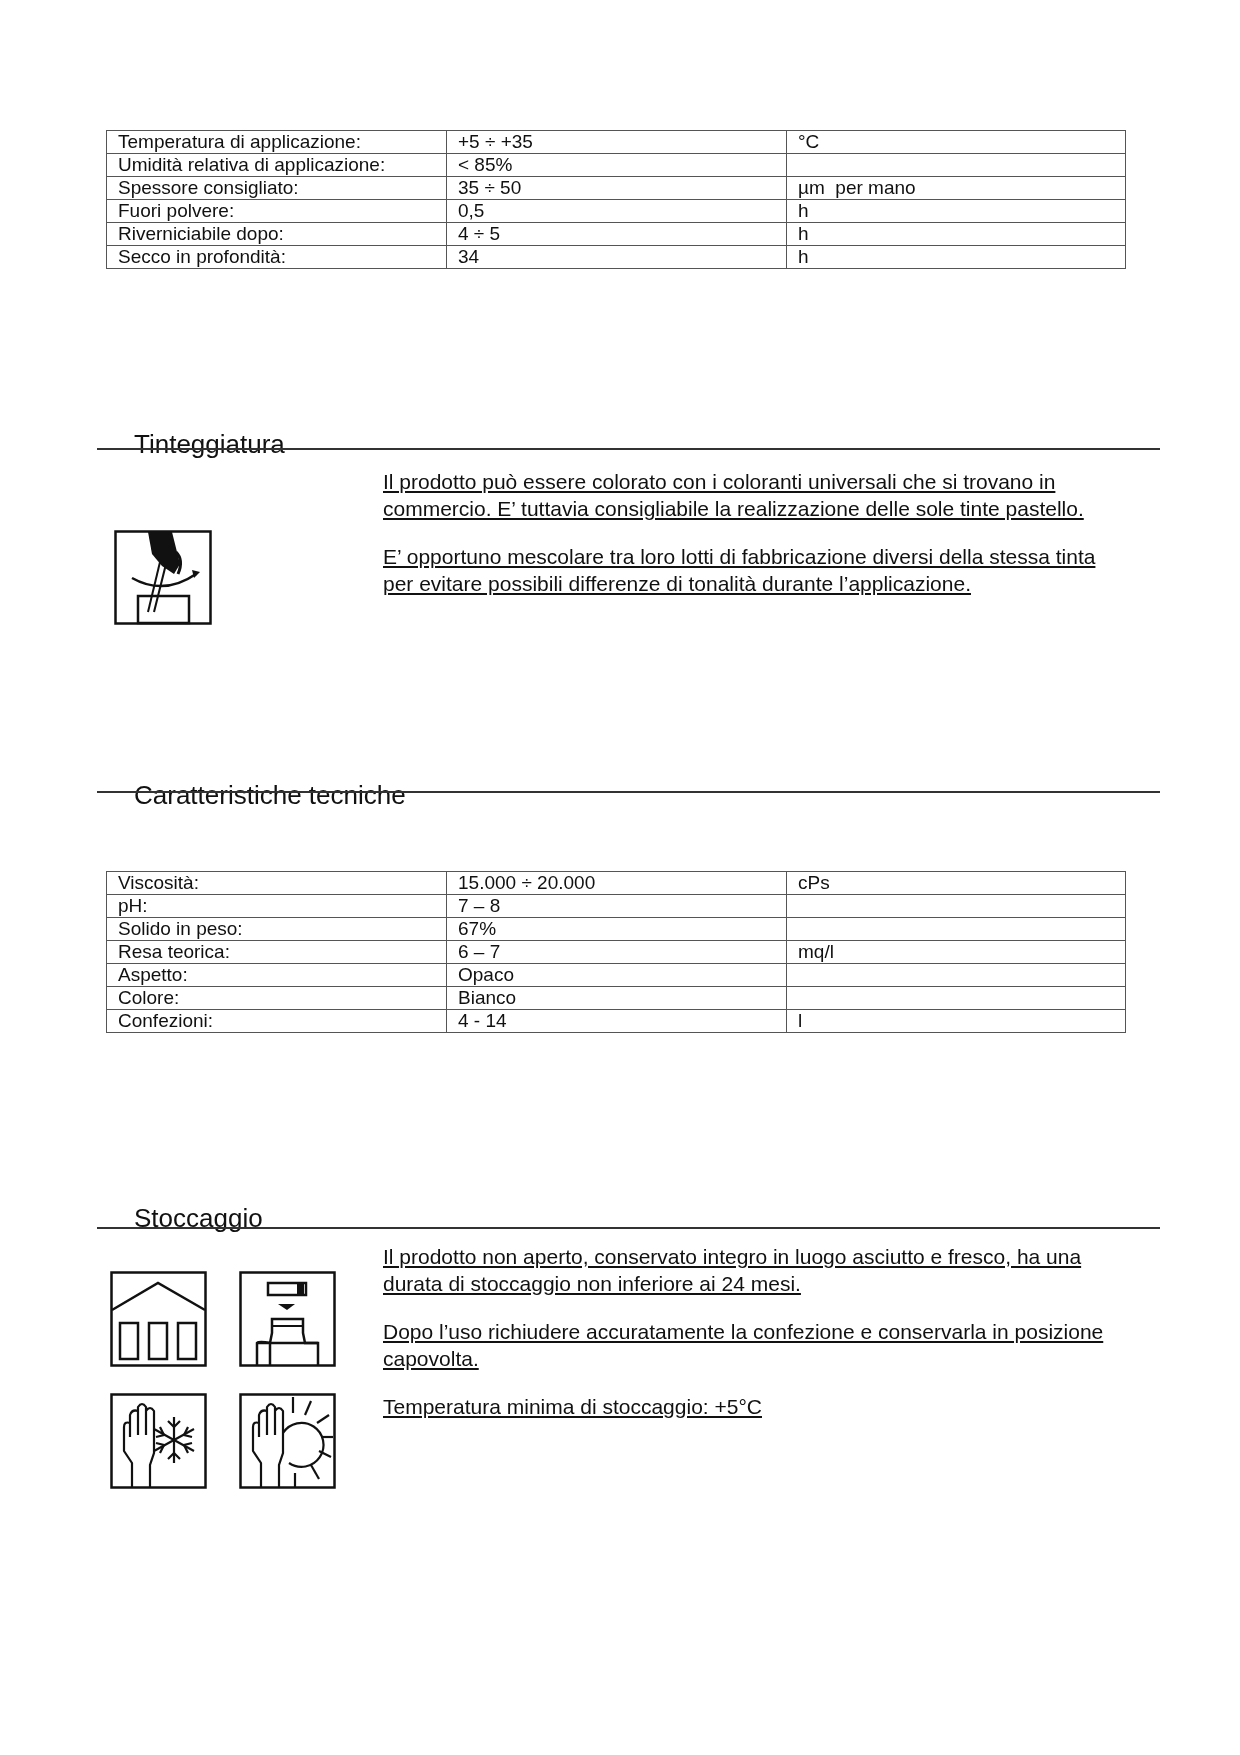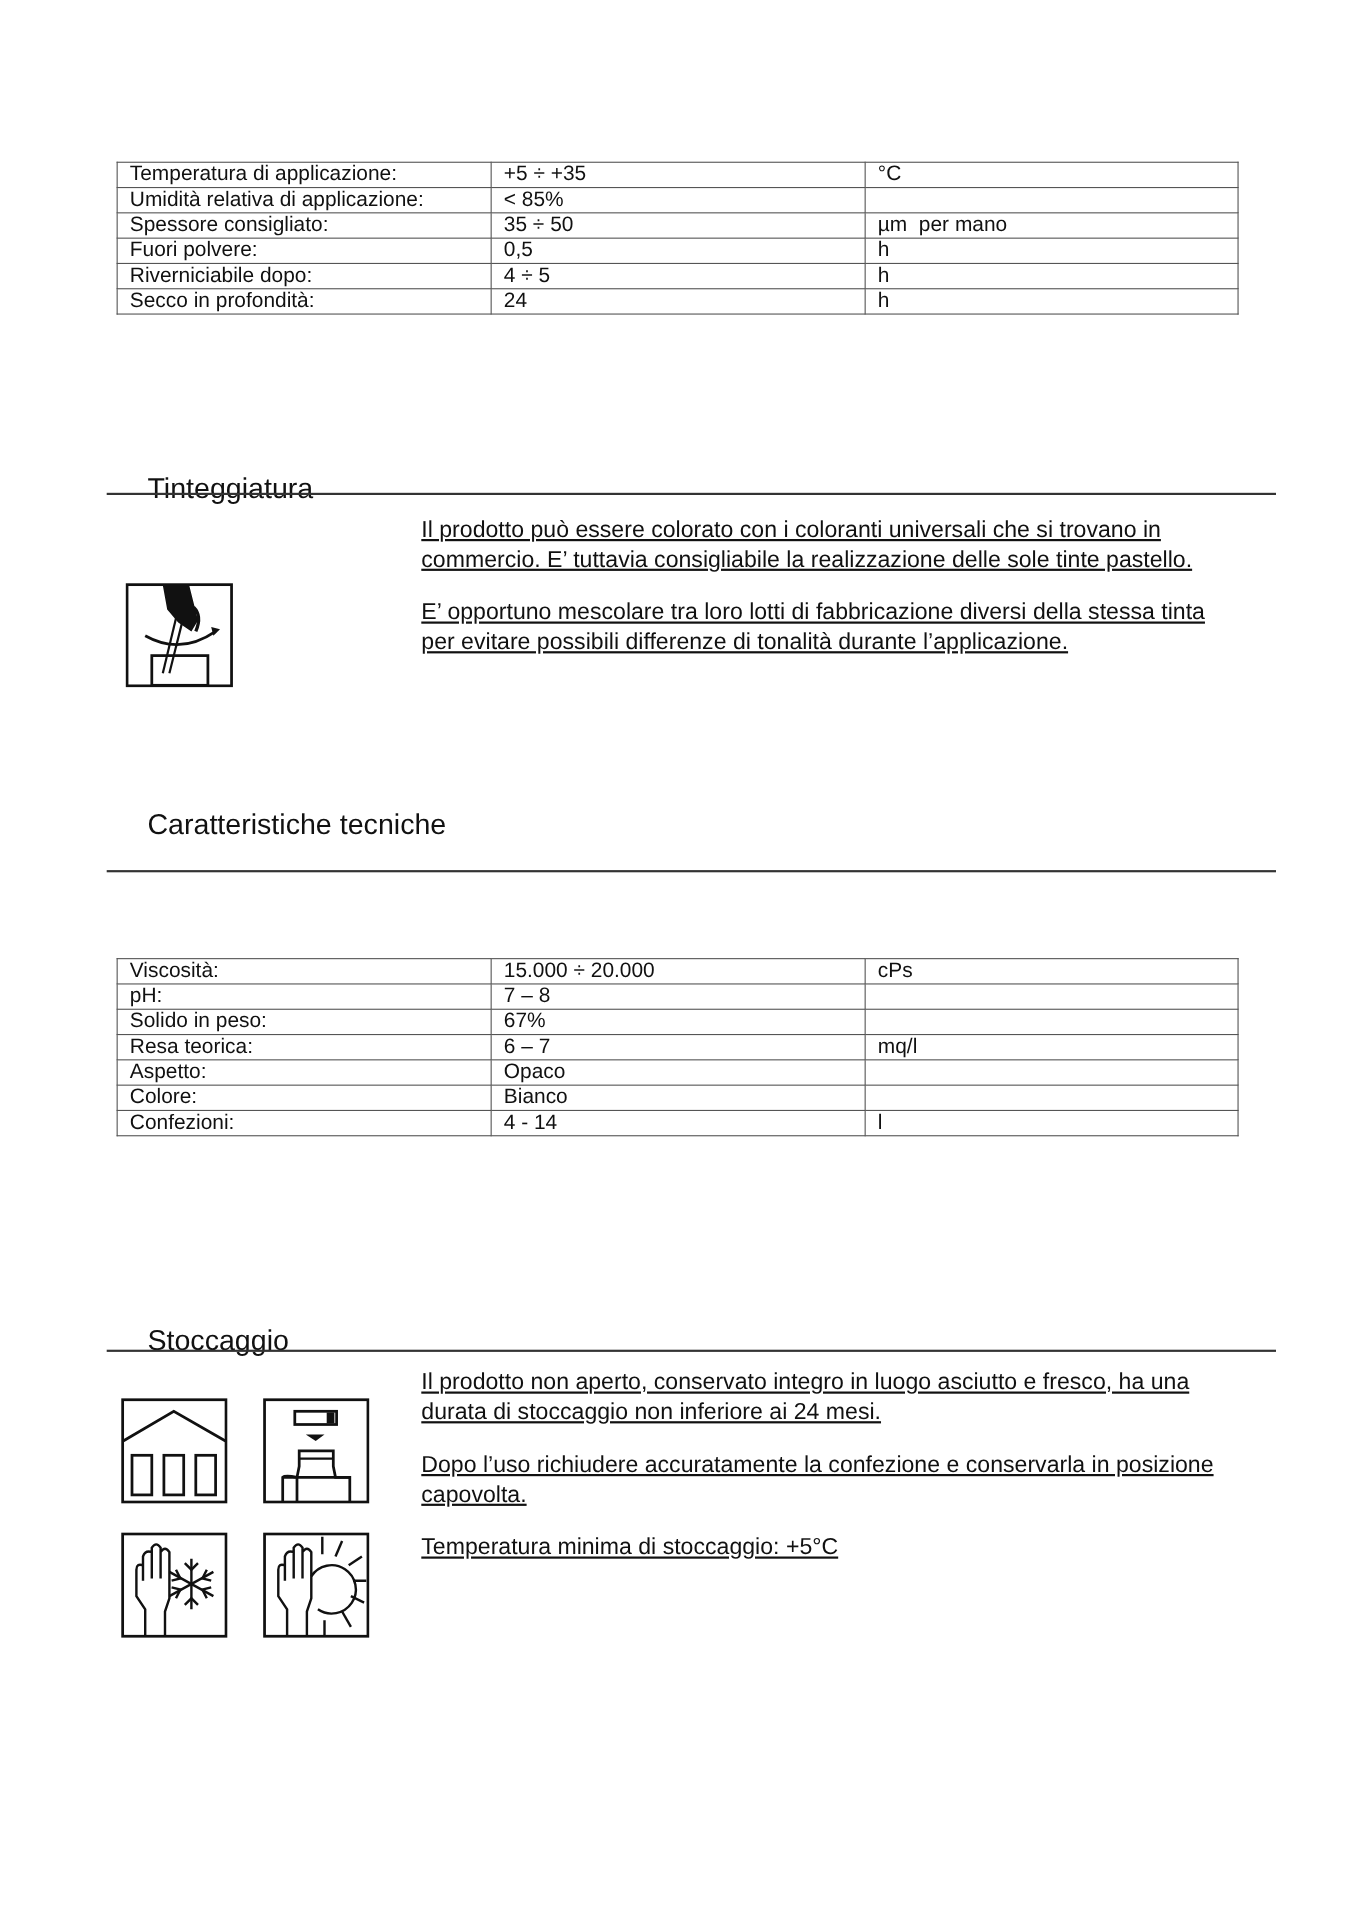--- a/index.html
+++ b/index.html
@@ -12,21 +12,21 @@
     border-collapse: collapse; table-layout: fixed;
     font-size: 19px; line-height: 22px;
   }
   .spec-table td {
     border: 1.5px solid #555; padding: 0 0 0 11px; height: 22px;
     white-space: nowrap; overflow: hidden; vertical-align: middle;
   }
   .spec-table col.c1 { width: 340px; }
   .spec-table col.c2 { width: 340px; }
   .spec-table col.c3 { width: 339px; }
-  #table-application { top: 147px; border-radius: 18px; }
+  #table-application { top: 130px; border-radius: 18px; }
   #table-technical { top: 871px; }
 
   .section-heading {
     position: absolute; left: 118px; font-size: 26px; font-weight: normal; margin: 16px;
   }
   .section-rule {
     position: absolute; left: 97px; width: 1063px; height: 0;
     border-top: 2px solid #333;
   }
   .body-text {
@@ -67,21 +67,21 @@
         <td>0,5</td>
         <td>h</td>
       </tr>
     <tr>
         <td>Riverniciabile dopo:</td>
         <td>4 ÷ 5</td>
         <td>h</td>
       </tr>
     <tr>
         <td>Secco in profondità:</td>
-        <td>24</td>
+        <td>34</td>
         <td>h</td>
       </tr>
   </tbody>
 </table>
 
 <h2 class="section-heading" style="top:413px;">Tinteggiatura</h2>
 <div class="section-rule" style="top:448px;"></div>
 
 <div class="icon-box" style="left:114px; top:530px;">
   <svg width="98" height="95" viewBox="0 0 98 95">
@@ -94,21 +94,21 @@
     <path d="M78 40 L86 42 L80 48 Z" fill="#111"></path>
     <rect x="24" y="66" width="51" height="27" fill="none" stroke="#111" stroke-width="2.5"></rect>
   </svg>
 </div>
 
 <div class="body-text" style="top:468px;">
   <p>Il prodotto può essere colorato con i coloranti universali che si trovano in commercio. E’ tuttavia consigliabile la realizzazione delle sole tinte pastello.</p>
   <p>E’ opportuno mescolare tra loro lotti di fabbricazione diversi della stessa tinta per evitare possibili differenze di tonalità durante l’applicazione.</p>
 </div>
 
-<h2 class="section-heading" style="top:718px;text-align:right;">Caratteristiche tecniche</h2>
+<h2 class="section-heading" style="top:764px;text-align:right;">Caratteristiche tecniche</h2>
 <div class="section-rule" style="top:791px;"></div>
 
 <table id="table-technical" class="spec-table">
   <colgroup>
       <col class="c1">
       <col class="c2">
       <col class="c3">
     </colgroup>
   <tbody>
     <tr>

